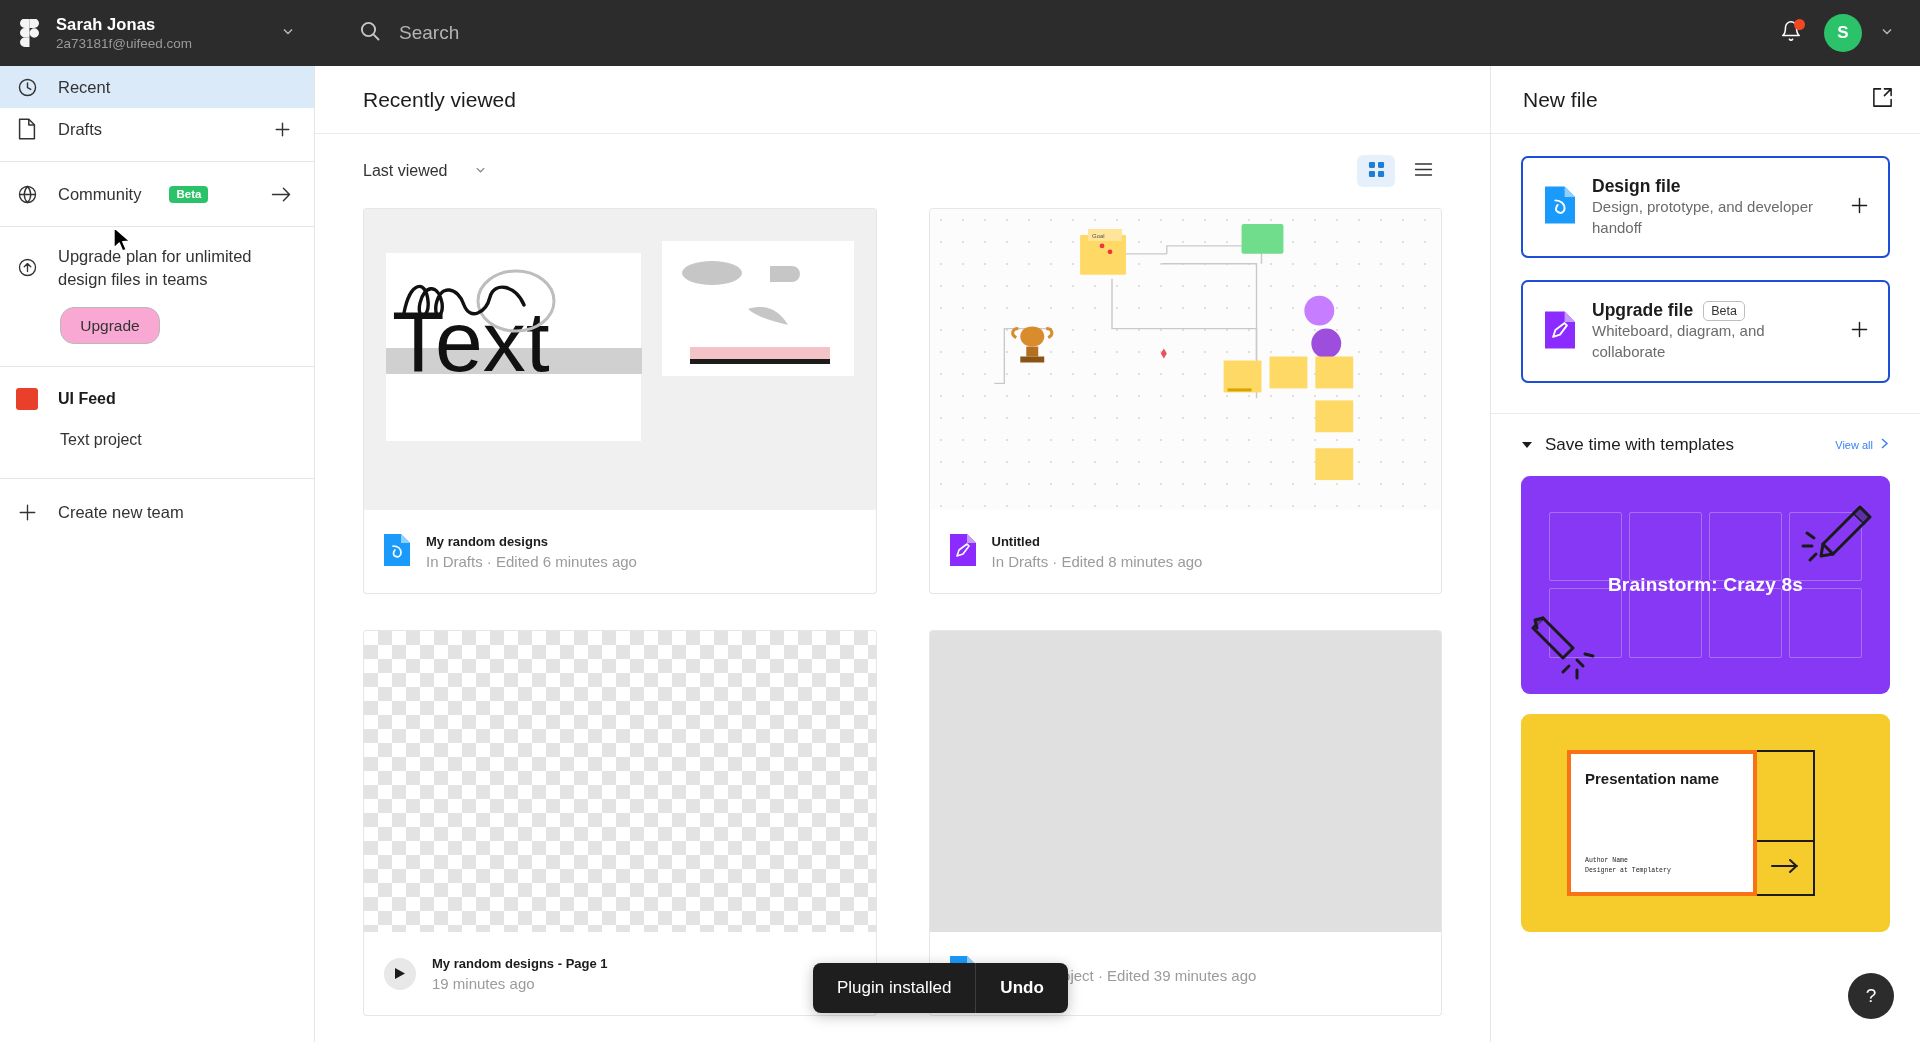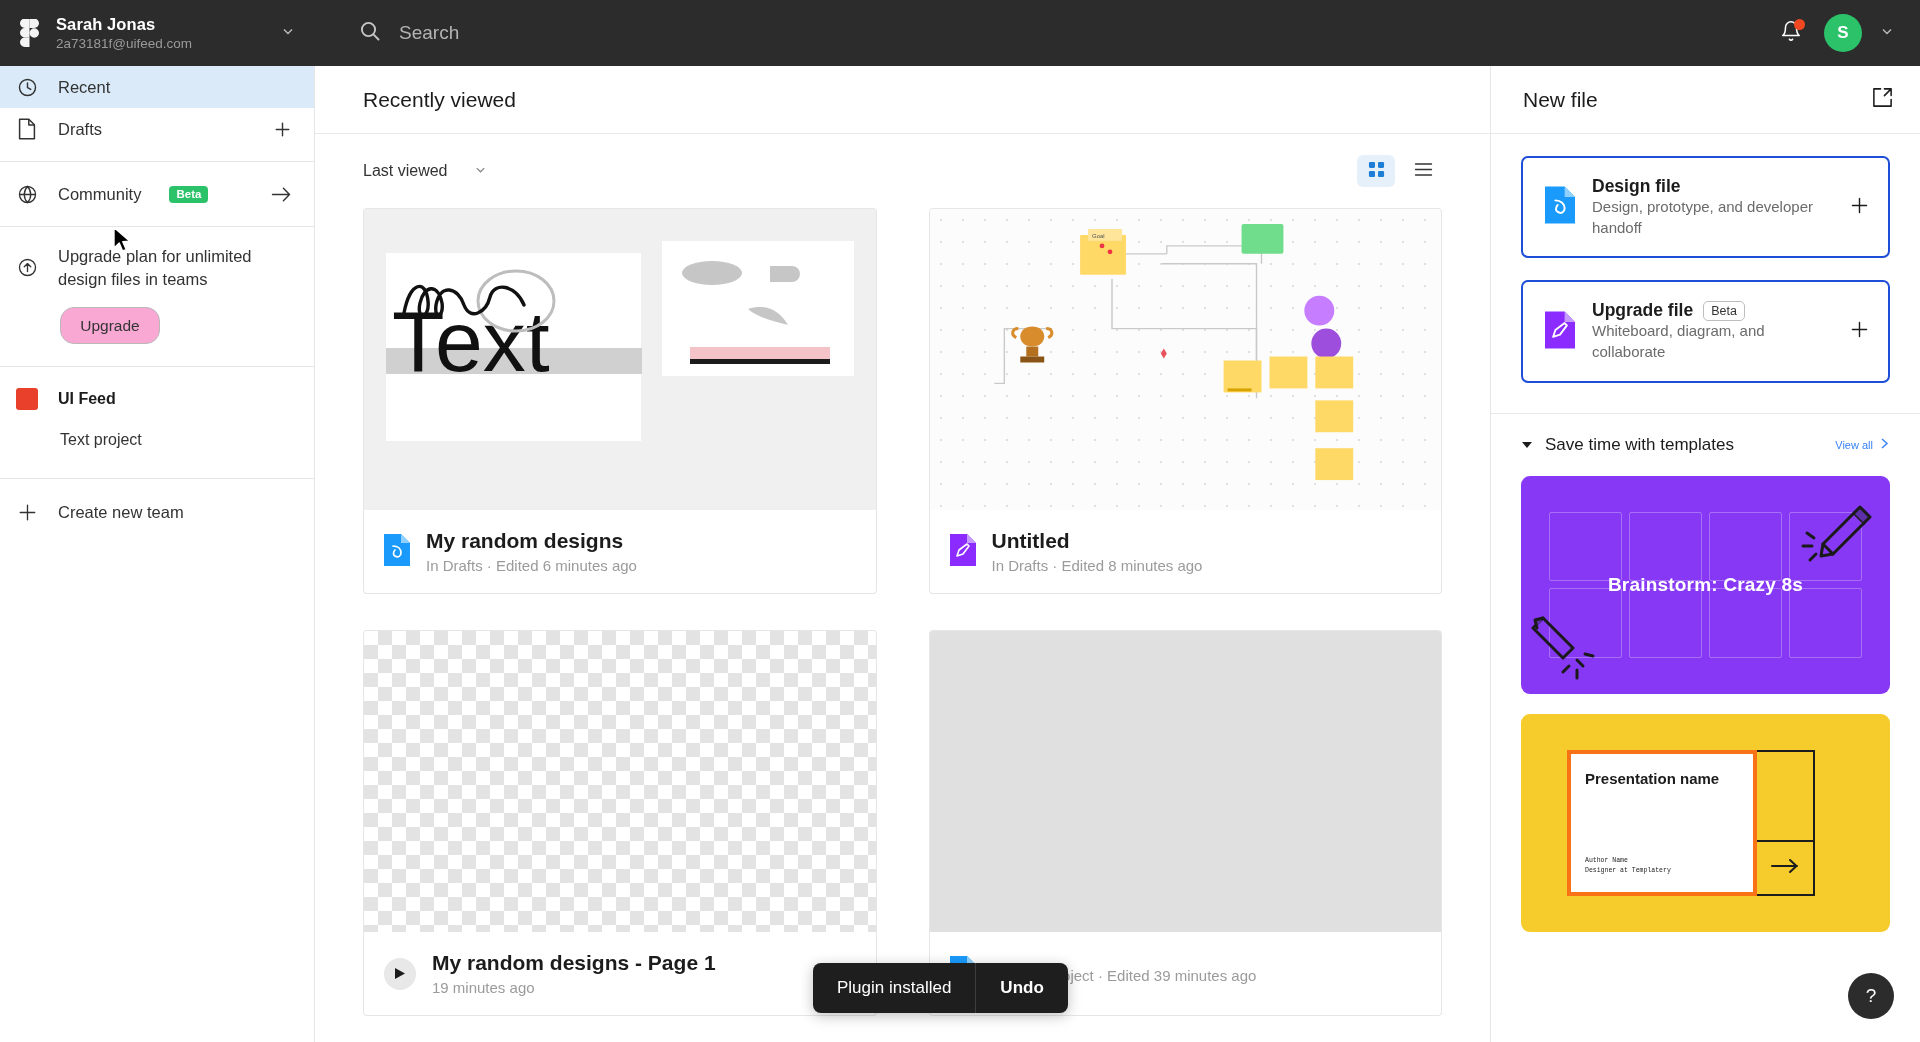--- a/index.html
+++ b/index.html
@@ -88,21 +88,21 @@
   .card { margin-bottom: 36px; }
   .thumb {
     height: 302px; border: 1px solid #e6e6e6; border-bottom: none;
     border-radius: 4px 4px 0 0; overflow: hidden; position: relative; background: #fff;
   }
   .meta {
     border: 1px solid #e6e6e6; border-top: none; border-radius: 0 0 4px 4px;
     height: 84px; display: flex; align-items: center; gap: 16px; padding: 0 20px;
   }
   .meta-txt { display: flex; flex-direction: column; gap: 4px; min-width: 0; }
-  .meta-name { font-size: 21px; font-weight: 700; color: #1c1c1c; white-space: nowrap; }
+  .meta-name { font-size: 13px; font-weight: 700; color: #1c1c1c; white-space: nowrap; }
   .meta-sub { font-size: 15px; color: #9b9b9b; white-space: nowrap; }
   .play-ic {
     width: 32px; height: 32px; border-radius: 50%; background: #e8e8e8;
     display: flex; align-items: center; justify-content: center; flex: 0 0 32px;
   }
 
   
   .th-design { background: #f0f0f0; width: 100%; height: 100%; position: relative; }
   .th-white { position: absolute; background: #fff; }
   .th-checker {

